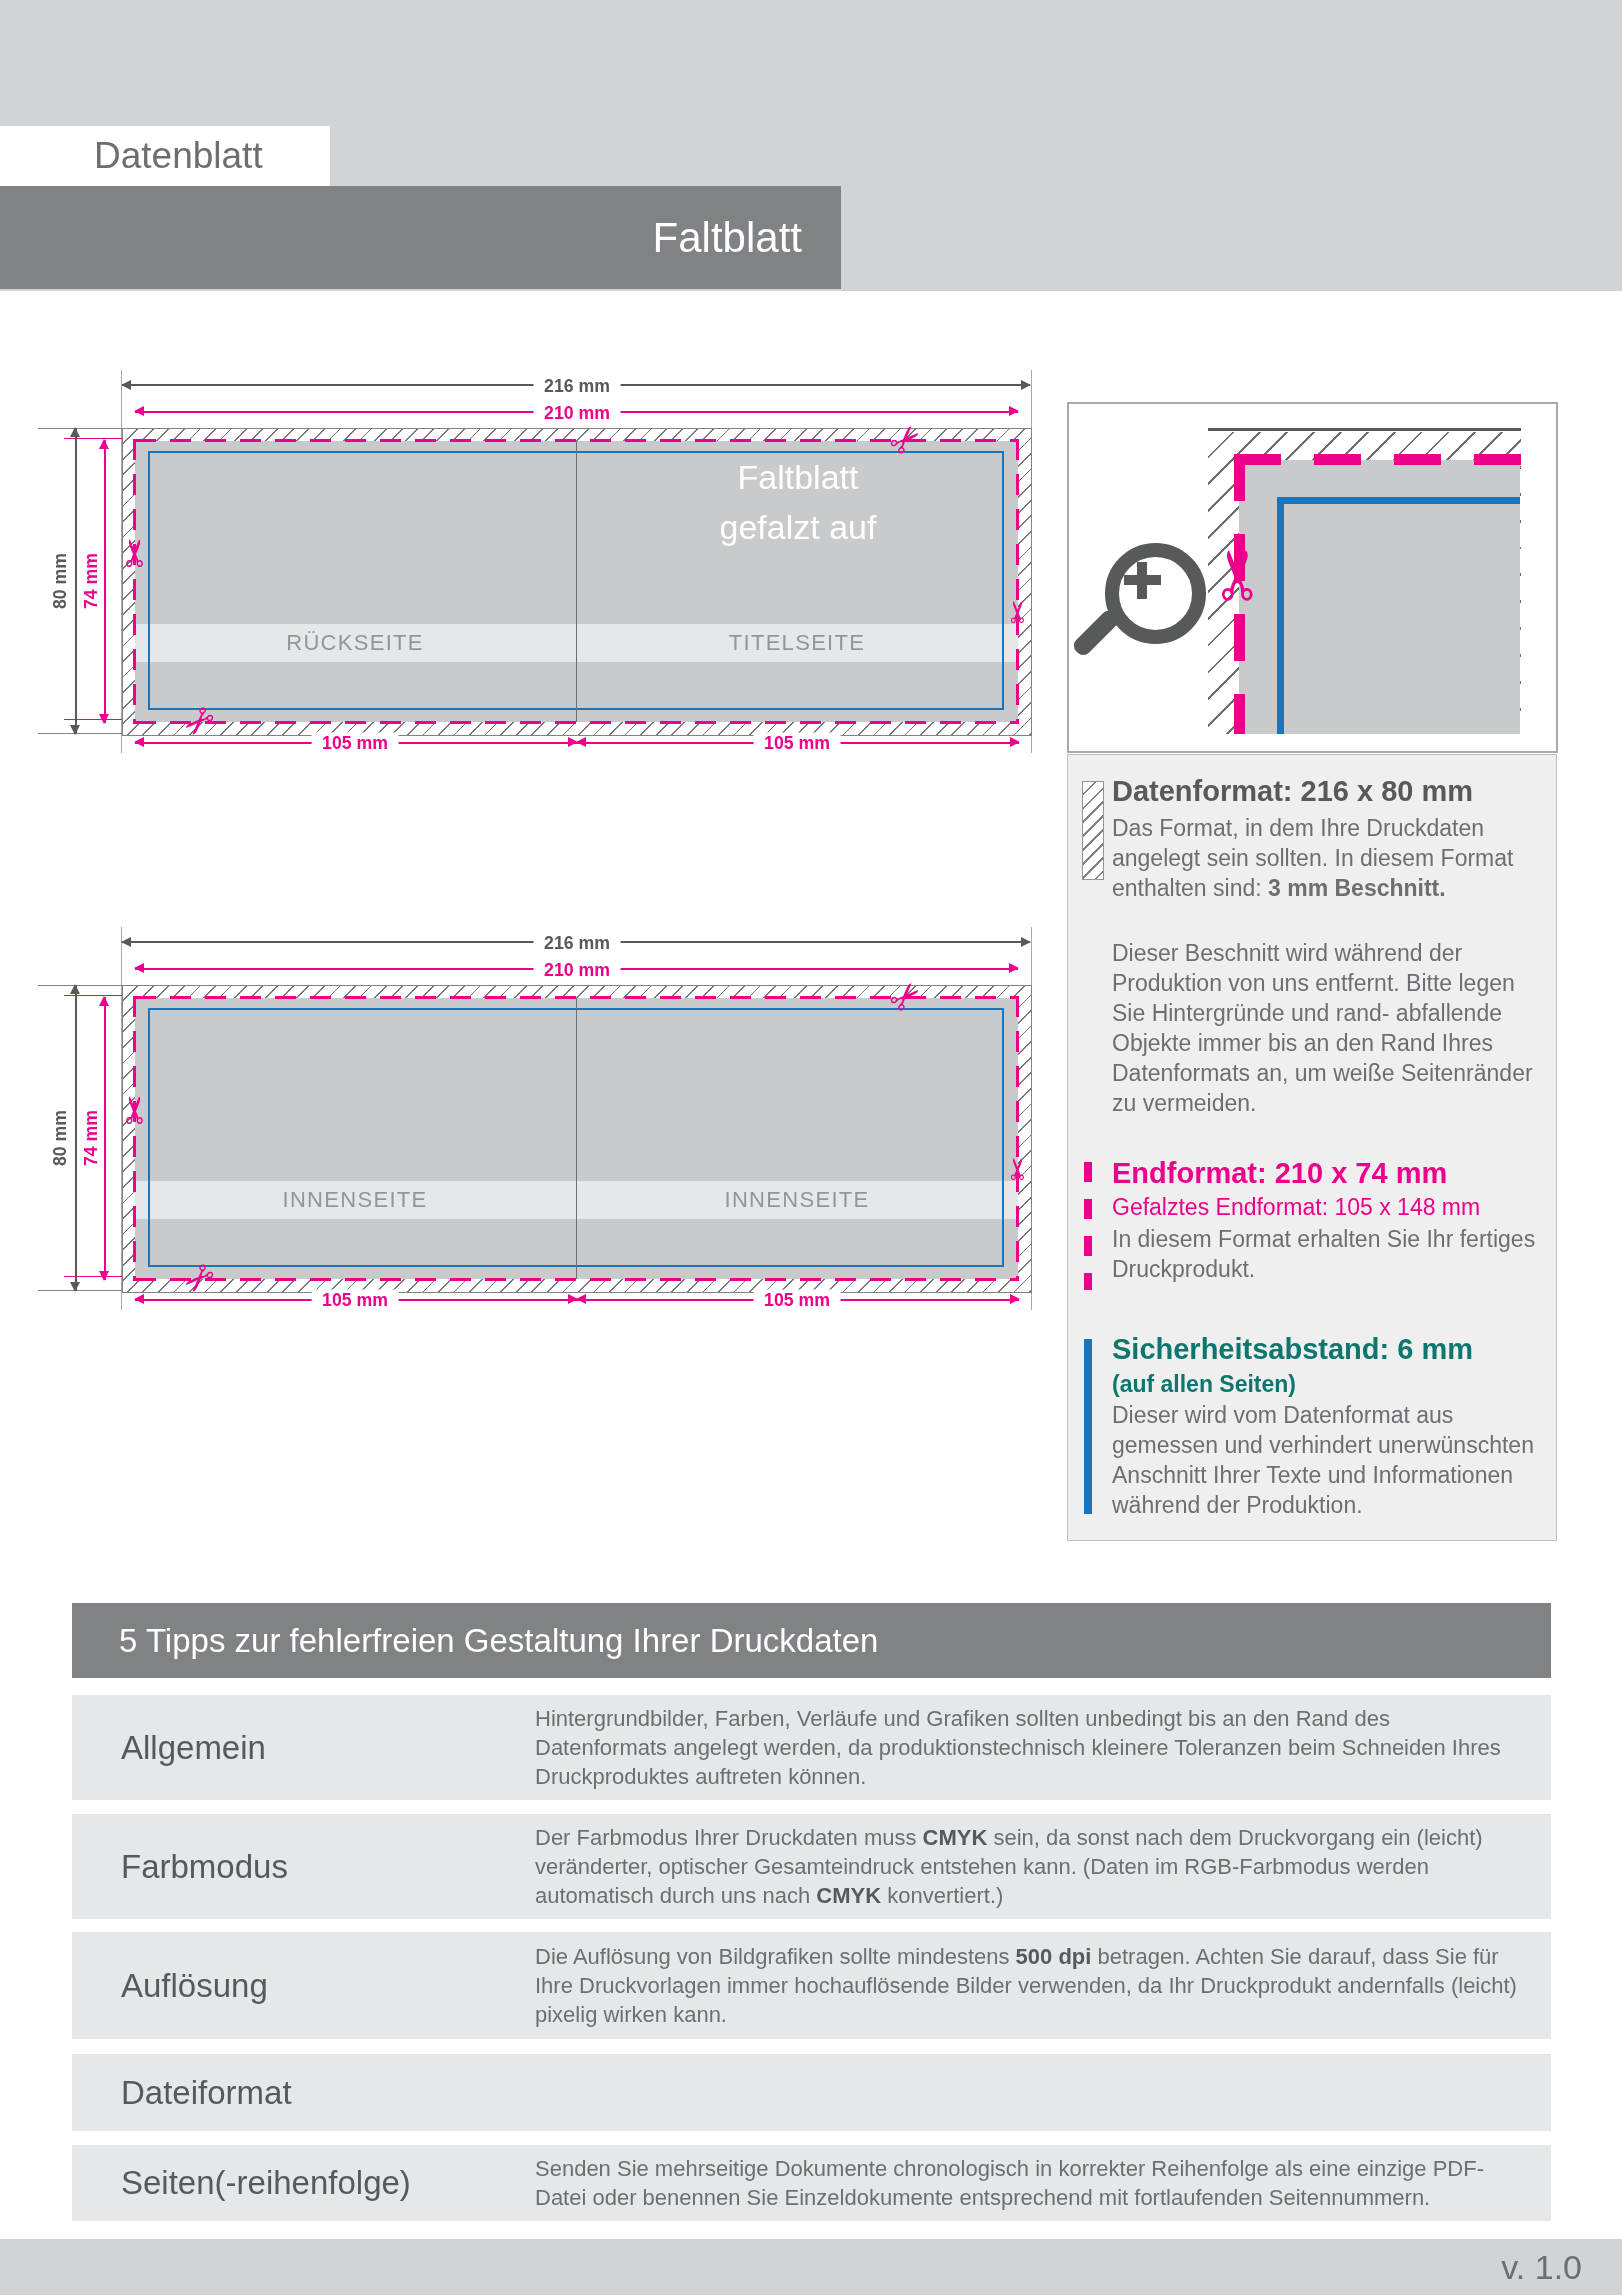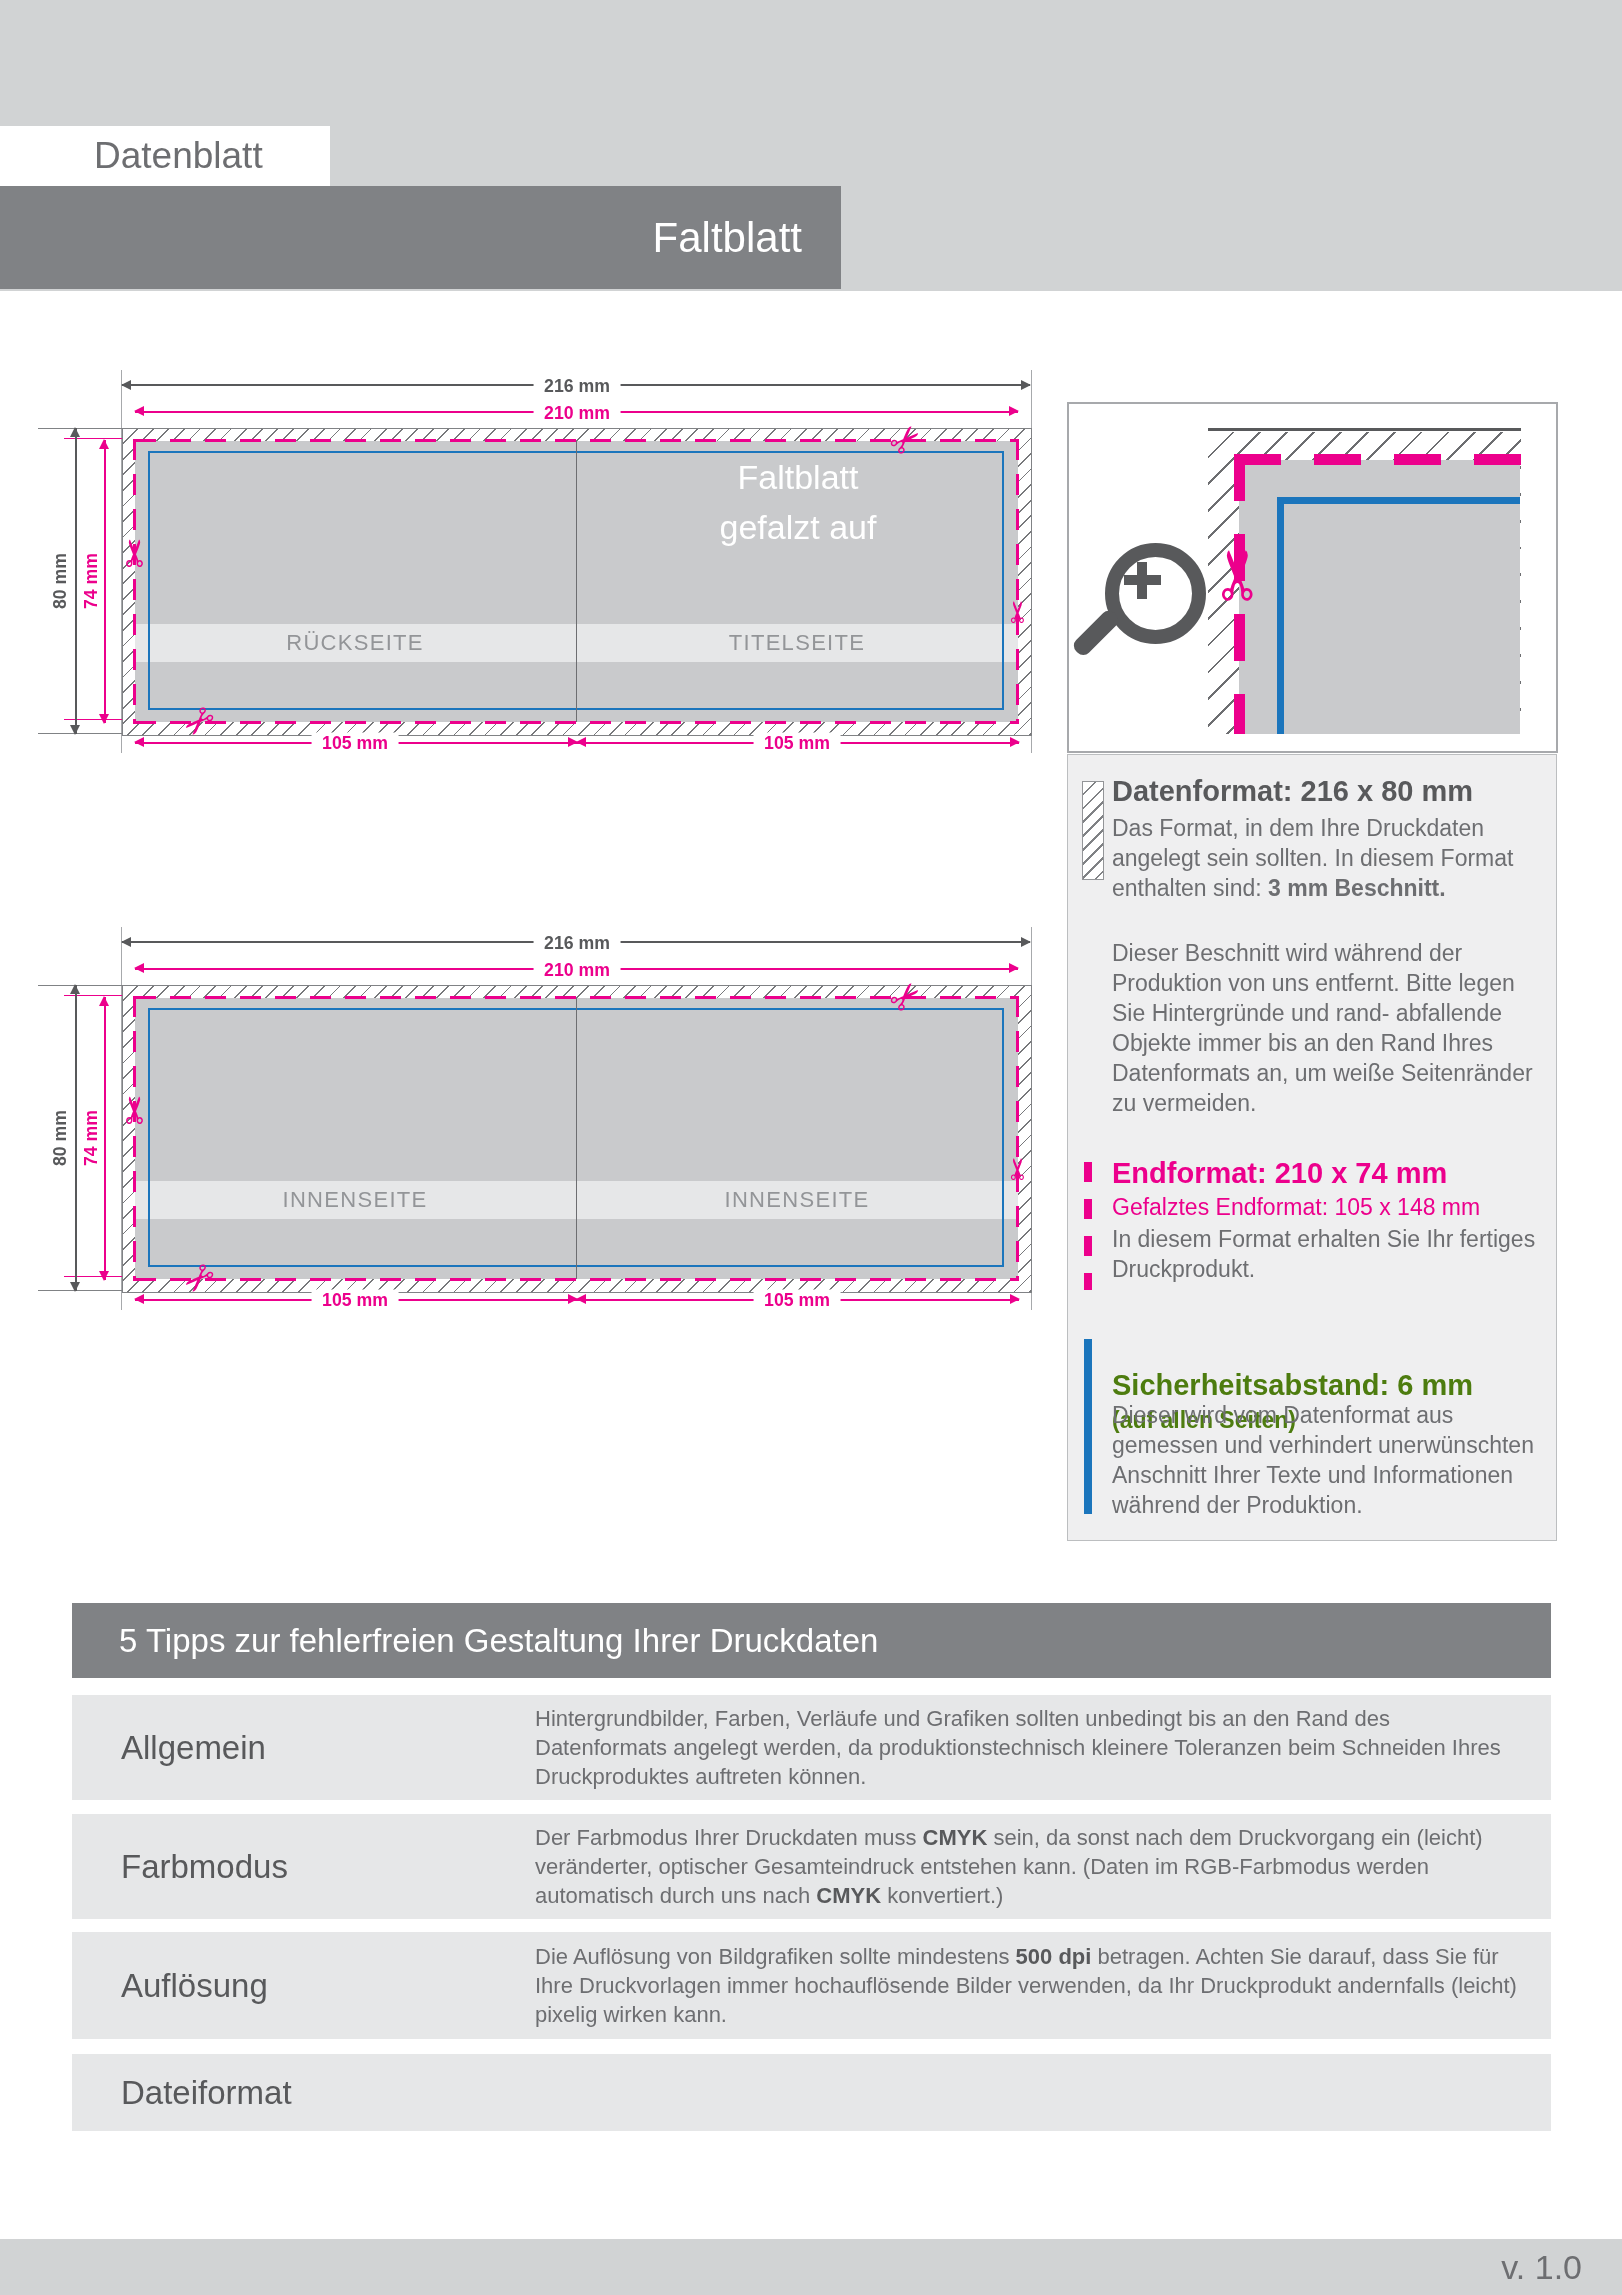--- a/index.html
+++ b/index.html
@@ -58,21 +58,21 @@
   .mag-handle{left:18.3px;top:202px;width:18.3px;height:54px;background:#58595b;border-radius:7.9px;transform:rotate(45deg);}
 
   
   .panel{left:1067px;top:754px;width:488px;height:785px;background:#efeff0;border:1.3px solid #bcbec0;}
   .p-title{font-size:29px;font-weight:bold;white-space:nowrap;}
   .p-body{font-size:23px;line-height:30px;color:#6d6e71;}
   .ic-hatch{left:14.4px;top:26px;width:19.6px;height:97px;background:#fff;border:1.3px solid #939598;
             background-image:repeating-linear-gradient(135deg,transparent 0 7.9px,#808285 7.9px 9.8px);}
   .ic-dash{left:15.7px;top:407px;width:8.5px;height:128px;background:repeating-linear-gradient(180deg,#ec008c 0 19.6px,transparent 19.6px 37px);}
   .ic-bar{left:15.7px;top:584px;width:8.5px;height:175px;background:#1b75bc;}
-  .pink{color:#ec008c;} .blue{color:#4d7c0f;margin-top:36px;}
+  .pink{color:#ec008c;} .blue{color:#0f766e;}
 
   
   .tips-banner{left:72px;top:1603px;width:1479px;height:75px;background:#808285;display:flex;align-items:center;}
   .tips-banner span{padding-left:47px;font-size:33px;color:#ffffff;}
   .tip-row{left:72px;width:1479px;background:#e6e7e8;}
   .r1{top:1695px;height:105px;} .r2{top:1814px;height:105px;} .r3{top:1932px;height:107px;}
   .r4{top:2054px;height:77px;text-align:center;} .r5{top:2145px;height:76px;}
   .row-label{position:absolute;left:49px;top:50%;transform:translateY(-50%);font-size:33px;color:#58595b;}
   .row-text{position:absolute;left:463px;width:982px;top:50%;transform:translateY(-50%);font-size:22px;line-height:29.4px;color:#6d6e71;}
   .row-text b{color:#58595b;}
@@ -228,19 +228,23 @@
     <div class="row-label">Farbmodus</div>
     <div class="row-text"><span>Der Farbmodus Ihrer Druckdaten muss </span><b>CMYK</b><span> sein, da sonst nach dem Druckvorgang ein (leicht) veränderter, optischer Gesamteindruck entstehen kann. (Daten im RGB-Farbmodus werden automatisch durch uns nach </span><b>CMYK</b><span> konvertiert.)</span></div>
   </div>
   <div class="abs tip-row r3">
     <div class="row-label">Auflösung</div>
     <div class="row-text"><span>Die Auflösung von Bildgrafiken sollte mindestens </span><b>500 dpi</b><span> betragen. Achten Sie darauf, dass Sie für Ihre Druckvorlagen immer hochauflösende Bilder verwenden, da Ihr Druckprodukt andernfalls (leicht) pixelig wirken kann.</span></div>
   </div>
   <div class="abs tip-row r4">
     <div class="row-label">Dateiformat</div>
   </div>
+  <div class="abs tip-row r5">
+    <div class="row-label">Seiten(-reihenfolge)</div>
+    <div class="row-text"><span>Senden Sie mehrseitige Dokumente chronologisch in korrekter Reihenfolge als eine einzige PDF-Datei oder benennen Sie Einzeldokumente entsprechend mit fortlaufenden Seitennummern.</span></div>
+  </div>
 
   <div class="abs footer">
     <span>v. 1.0</span>
   </div>
 
 </div>
 
 
 </body></html>

